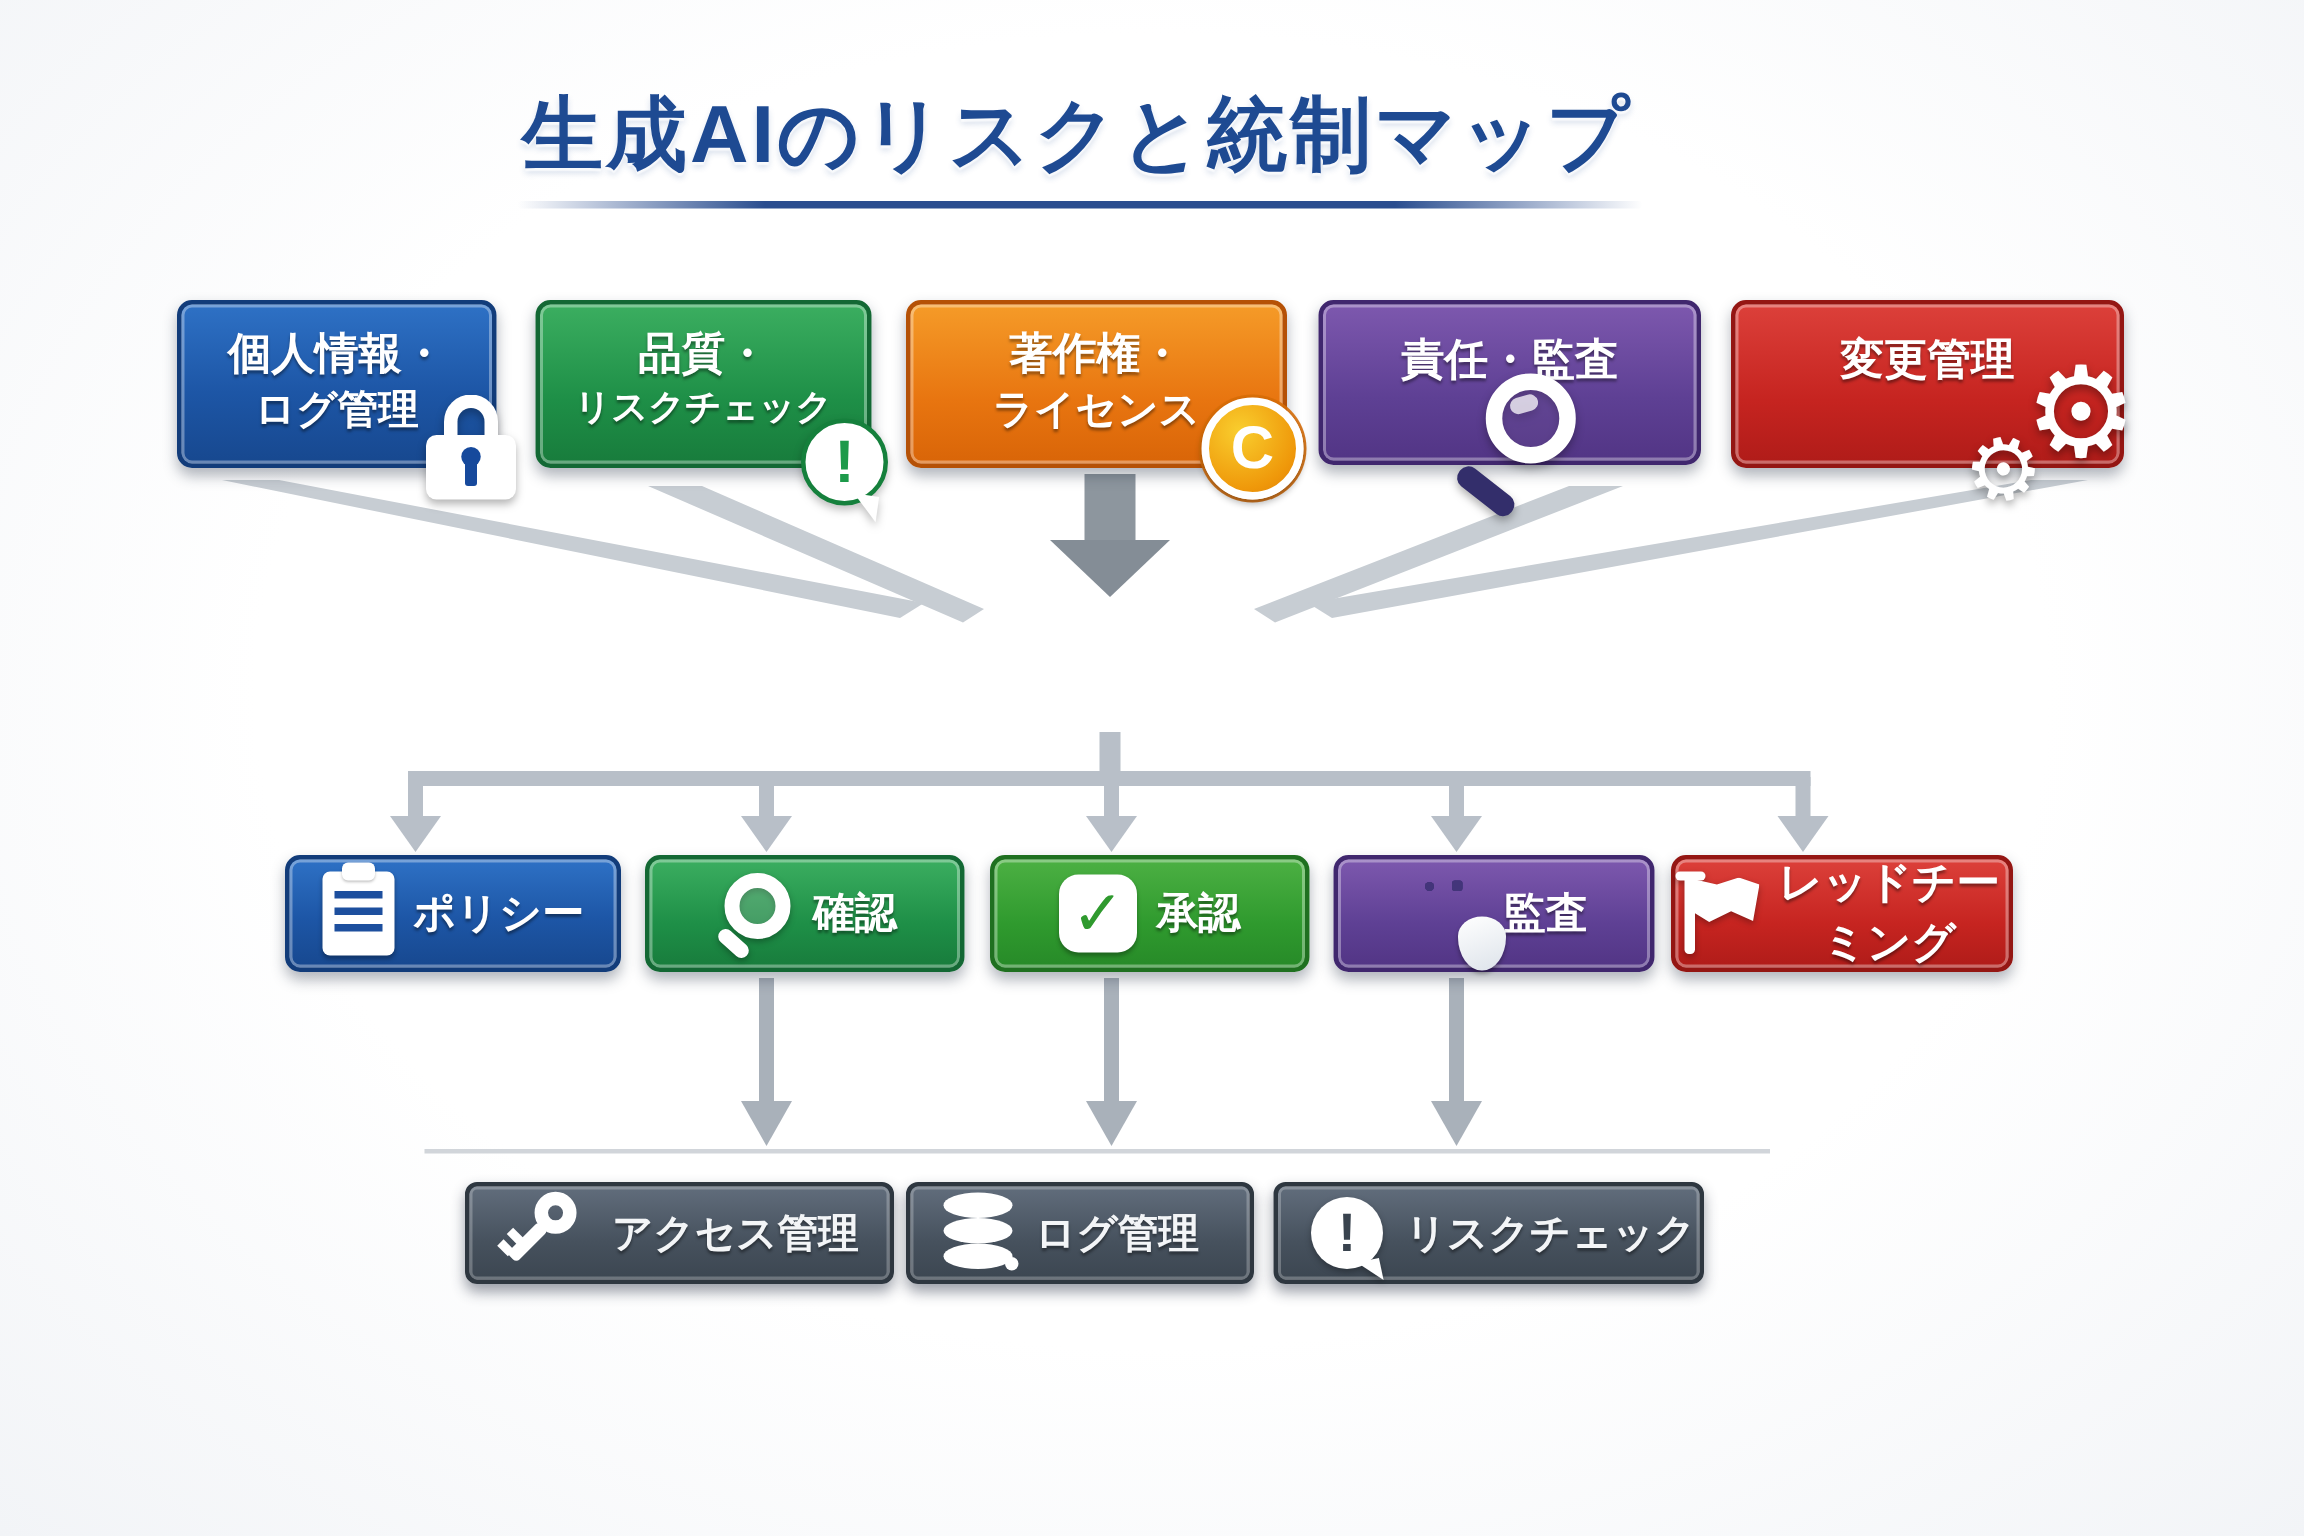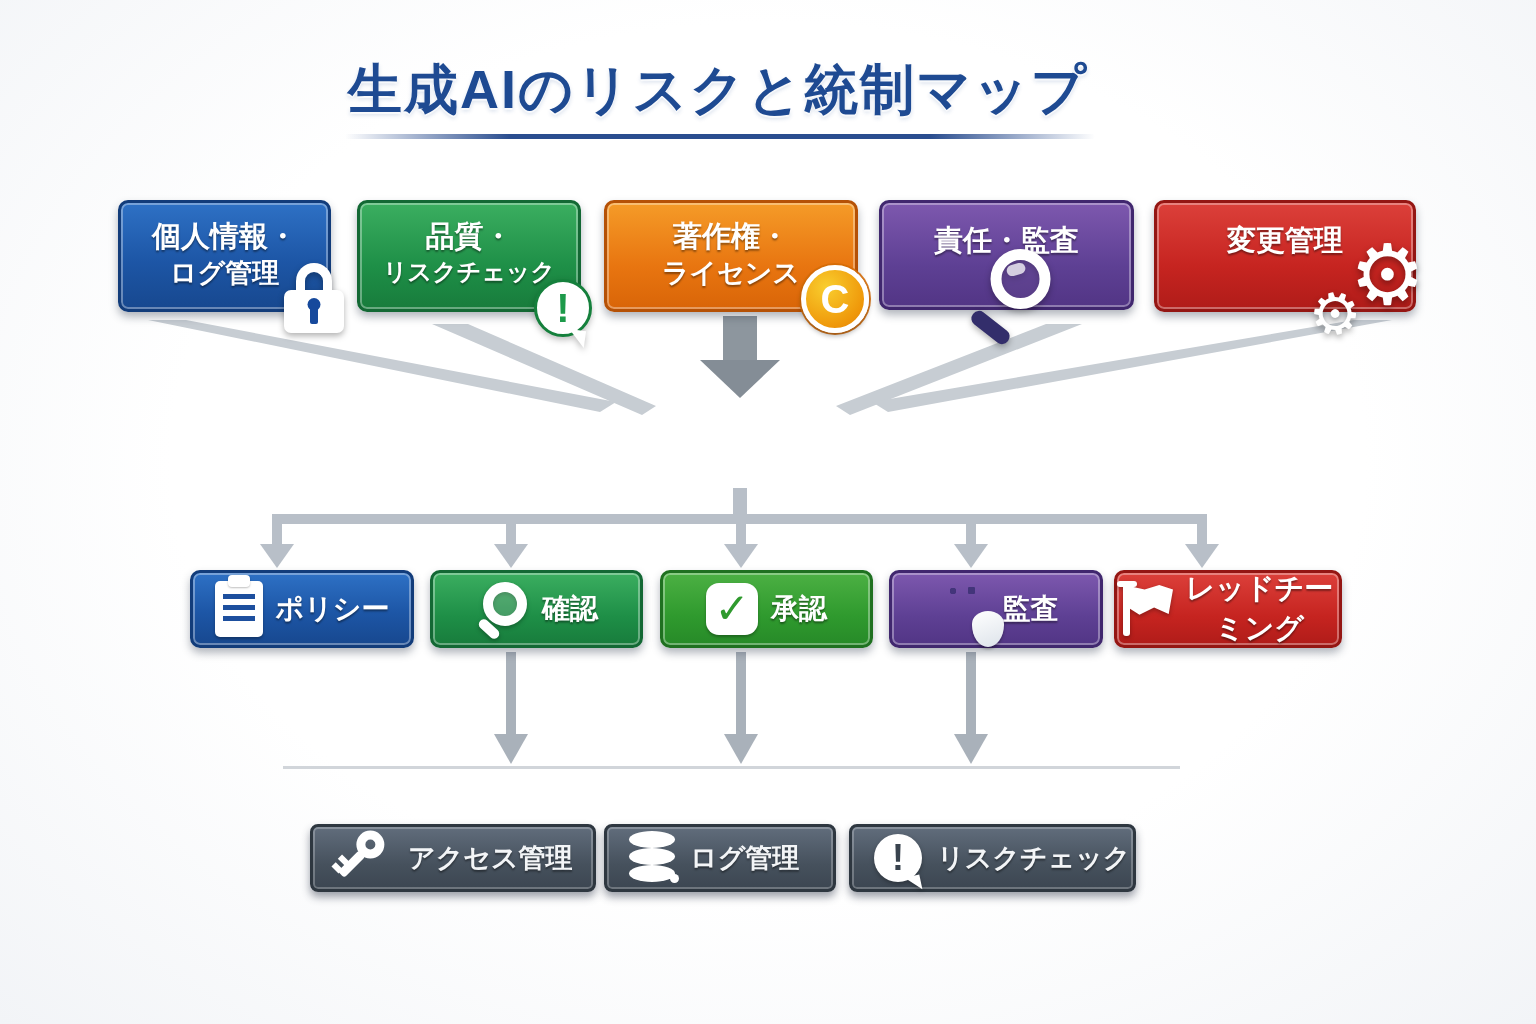--- a/index.html
+++ b/index.html
@@ -26,21 +26,21 @@
     color:#fff;font-weight:800;text-align:center;
     box-shadow:0 5px 9px rgba(35,45,65,.35), inset 0 0 0 2px rgba(255,255,255,.35);
     text-shadow:0 2px 2px rgba(0,0,0,.4);
   }
   .t-blue  {background:linear-gradient(180deg,#2e71c5,#1d56a6 55%,#17488f);border:3px solid #123c7a;}
   .t-green {background:linear-gradient(180deg,#3bae60,#1e8f47 60%,#187c3c);border:3px solid #136834;}
   .t-green2{background:linear-gradient(180deg,#4cb043,#2f9a2e 60%,#278a28);border:3px solid #1f7020;}
   .t-orange{background:linear-gradient(180deg,#f59b28,#e87510 60%,#d96508);border:3px solid #b55106;}
   .t-purple{background:linear-gradient(180deg,#7d58ae,#5e4094 60%,#523585);border:3px solid #40276e;}
   .t-red   {background:linear-gradient(180deg,#dc403a,#c62420 60%,#b01c19);border:3px solid #941613;}
-  .t-slate {background:linear-gradient(180deg,#616d7c,#46515d 60%,#3c4651);border:3px solid #2e3740;box-shadow:0 5px 9px rgba(35,45,65,.45), inset 0 0 0 2px rgba(255,255,255,.25);margin-top:36px;}
+  .t-slate {background:linear-gradient(180deg,#616d7c,#46515d 60%,#3c4651);border:3px solid #2e3740;box-shadow:0 5px 9px rgba(35,45,65,.45), inset 0 0 0 2px rgba(255,255,255,.25);}
   .rline1{display:block;font-size:29px;line-height:1.35;margin-top:14px;}
   .rline2{display:block;font-size:27px;line-height:1.3;}
   .rline2.small{font-size:24px;}
   .single{margin-top:18px;}
   
   .hub{
     position:absolute;z-index:2;left:428px;top:404px;width:630px;height:84px;box-sizing:border-box;
     background:linear-gradient(180deg,#f6f7f8,#e2e5e8 70%,#d9dde1);
     border:4px solid #4a5561;border-radius:9px;
     box-shadow:0 5px 9px rgba(35,45,65,.3), inset 0 0 0 2px rgba(255,255,255,.8);

